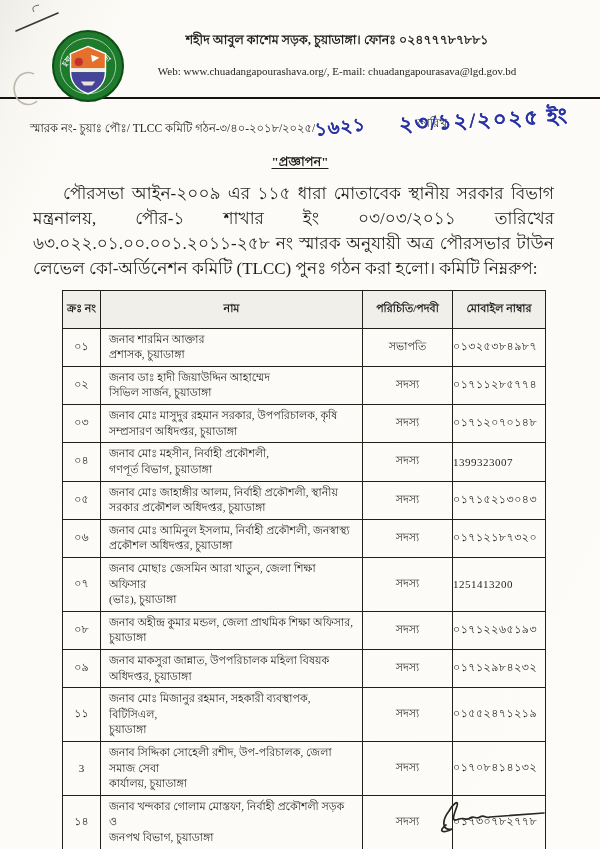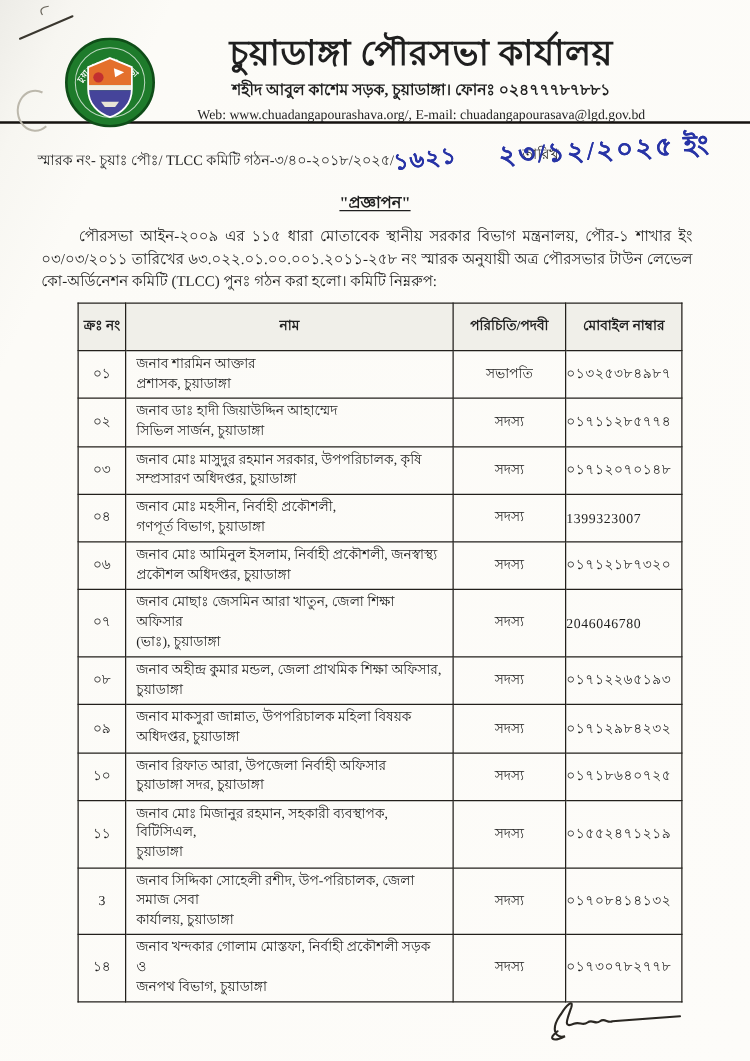--- a/index.html
+++ b/index.html
@@ -15,33 +15,33 @@
     color: var(--ink, #1f1f1f);
   }
   
   .corner-marks { position:absolute; left:0; top:0; z-index:3; }
   
   .header { display:flex; align-items:flex-start; margin:28px 40px 0 52px; position:relative; z-index:2; }
   .seal { width:72px; flex:0 0 72px; margin-top:2px; }
   .header-text { flex:1; text-align:center; padding-right:10px; }
   .title { font-size:28px; font-weight:bold; letter-spacing:0.5px; line-height:1.15; }
   .address { font-size:12.5px; font-weight:bold; margin-top:3px; }
-  .web { font-size:11px; margin-top:3px; }
+  .web { font-size:11px; margin-top:14px; }
   .rule { position:absolute; left:0; right:0; top:97px; height:2px; background:#15120f; z-index:1; }
   
   .memo-row { position:relative; margin:10px 25px 0 30px; font-size:11.5px; height:26px; white-space:nowrap; }
   .memo-left { display:inline-block; }
   .handwritten { color: var(--handwriting_blue, #2834a6); font-weight:bold;
                  text-shadow:0 0 0.5px var(--handwriting_blue, #2834a6); }
   .memo-number { display:inline-block; font-size:18px; transform:rotate(-7deg) translateY(1px); letter-spacing:1px; }
   .date-label { position:absolute; right:128px; top:3px; }
   .memo-date { position:absolute; right:6px; top:-8px; font-size:21px; transform:rotate(-3deg); letter-spacing:2px; }
   
   .gazette-heading { text-align:center; margin-top:14px; font-size:13px; font-weight:bold; text-decoration:underline; text-underline-offset:2px; }
-  .notice-body { margin:8px 46px 0 33px; font-size:12px; line-height:1.48; text-align:justify; text-indent:30px; }
+  .notice-body { margin:8px 46px 0 33px; font-size:17px; line-height:1.48; text-align:justify; text-indent:30px; }
   
   table.committee { margin:8px 0 0 62px; width:483px; border-collapse:collapse; table-layout:fixed; }
   table.committee th, table.committee td { border:1px solid #23201c; font-size:11px; vertical-align:middle; }
   table.committee th { height:20px; font-weight:bold; background:#f0efe9; padding:1px 2px; }
   table.committee tr { height:38px; }
   td.cell-serial { text-align:center; }
   td.cell-name { padding:3px 8px; white-space:pre-line; line-height:1.42; }
   td.cell-designation { text-align:center; padding:2px 20px; }
   td.cell-mobile { text-align:left; letter-spacing:0.5px; }
   .signature { position:absolute; right:48px; bottom:14px; z-index:2; }
@@ -77,21 +77,20 @@
         <rect x="16" y="14" width="40" height="23" fill="var(--seal_orange, #e4702c)"></rect>
         <rect x="16" y="37" width="40" height="4" fill="#f3efe4"></rect>
         <rect x="16" y="41" width="40" height="24" fill="var(--seal_indigo, #45449a)"></rect>
         <circle cx="26" cy="31" r="4" fill="var(--seal_red, #c23030)"></circle>
         <path d="M38 24 l8 3 -7 4 z" fill="#ffffff"></path>
         <path d="M28 50 h14 l-3 4 h-8 z" fill="#e8e4d6"></path>
       </g>
       <path d="M35 16 L52 23 V40 C52 52 44 59 35 62 C26 59 18 52 18 40 V23 Z" fill="none" stroke="#ffffff" stroke-width="1.4"></path>
     </svg>
     <div class="header-text">
-      <div class="title">চুয়াডাঙ্গা পৌরসভা কার্যালয়</div>
       <div class="address">শহীদ আবুল কাশেম সড়ক, চুয়াডাঙ্গা। ফোনঃ ০২৪৭৭৭৮৭৮৮১</div>
       <div class="web">Web: www.chuadangapourashava.org/, E-mail: chuadangapourasava@lgd.gov.bd</div>
     </div>
   </div>
 
   <div class="memo-row">
     <span class="memo-left">স্মারক নং- চুয়াঃ পৌঃ/ TLCC কমিটি গঠন-৩/৪০-২০১৮/২০২৫/</span><span class="handwritten memo-number">১৬২১</span>
     <span class="date-label">তারিখ</span>
     <span class="handwritten memo-date">২৩/১২/২০২৫ ইং</span>
   </div>
@@ -138,55 +137,55 @@
           <td class="cell-mobile">০১৭১২০৭০১৪৮</td>
         </tr>
         <tr>
           <td class="cell-serial">০৪</td>
           <td class="cell-name">জনাব মোঃ মহসীন, নির্বাহী প্রকৌশলী,
 গণপূর্ত বিভাগ, চুয়াডাঙ্গা</td>
           <td class="cell-designation">সদস্য</td>
           <td class="cell-mobile">1399323007</td>
         </tr>
         <tr>
+          <td class="cell-serial">০৫</td>
+          <td class="cell-name">জনাব মোঃ জাহাঙ্গীর আলম, নির্বাহী প্রকৌশলী, স্থানীয়
+সরকার প্রকৌশল অধিদপ্তর, চুয়াডাঙ্গা</td>
+          <td class="cell-designation">সদস্য</td>
+          <td class="cell-mobile">০১৭১৫২১৩০৪৩</td>
+        </tr>
+        <tr>
           <td class="cell-serial">০৬</td>
           <td class="cell-name">জনাব মোঃ আমিনুল ইসলাম, নির্বাহী প্রকৌশলী, জনস্বাস্থ্য
 প্রকৌশল অধিদপ্তর, চুয়াডাঙ্গা</td>
           <td class="cell-designation">সদস্য</td>
           <td class="cell-mobile">০১৭১২১৮৭৩২০</td>
         </tr>
         <tr>
           <td class="cell-serial">০৭</td>
           <td class="cell-name">জনাব মোছাঃ জেসমিন আরা খাতুন, জেলা শিক্ষা অফিসার
 (ভাঃ), চুয়াডাঙ্গা</td>
           <td class="cell-designation">সদস্য</td>
-          <td class="cell-mobile">2046046780</td>
+          <td class="cell-mobile">1251413200</td>
         </tr>
         <tr>
           <td class="cell-serial">০৮</td>
           <td class="cell-name">জনাব অহীন্দ্র কুমার মন্ডল, জেলা প্রাথমিক শিক্ষা অফিসার,
 চুয়াডাঙ্গা</td>
           <td class="cell-designation">সদস্য</td>
           <td class="cell-mobile">০১৭১২২৬৫১৯৩</td>
         </tr>
         <tr>
           <td class="cell-serial">০৯</td>
           <td class="cell-name">জনাব মাকসুরা জান্নাত, উপপরিচালক মহিলা বিষয়ক
 অধিদপ্তর, চুয়াডাঙ্গা</td>
           <td class="cell-designation">সদস্য</td>
           <td class="cell-mobile">০১৭১২৯৮৪২৩২</td>
         </tr>
         <tr>
-          <td class="cell-serial">১০</td>
-          <td class="cell-name">জনাব রিফাত আরা, উপজেলা নির্বাহী অফিসার
-চুয়াডাঙ্গা সদর, চুয়াডাঙ্গা</td>
-          <td class="cell-designation">সদস্য</td>
-          <td class="cell-mobile">০১৭১৮৬৪০৭২৫</td>
-        </tr>
-        <tr>
           <td class="cell-serial">১১</td>
           <td class="cell-name">জনাব মোঃ মিজানুর রহমান, সহকারী ব্যবস্থাপক, বিটিসিএল,
 চুয়াডাঙ্গা</td>
           <td class="cell-designation">সদস্য</td>
           <td class="cell-mobile">০১৫৫২৪৭১২১৯</td>
         </tr>
         <tr>
           <td class="cell-serial">3</td>
           <td class="cell-name">জনাব সিদ্দিকা সোহেলী রশীদ, উপ-পরিচালক, জেলা সমাজ সেবা
 কার্যালয়, চুয়াডাঙ্গা</td>

